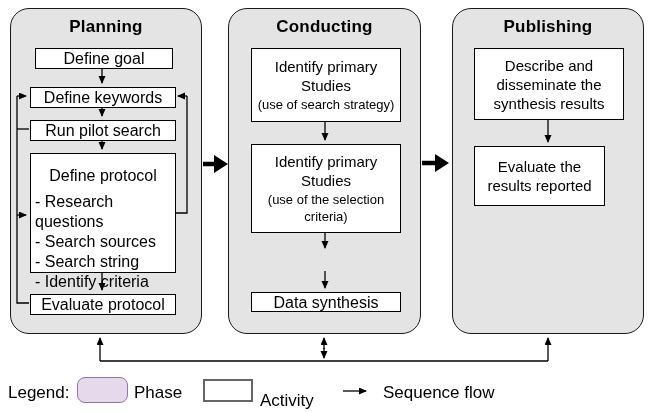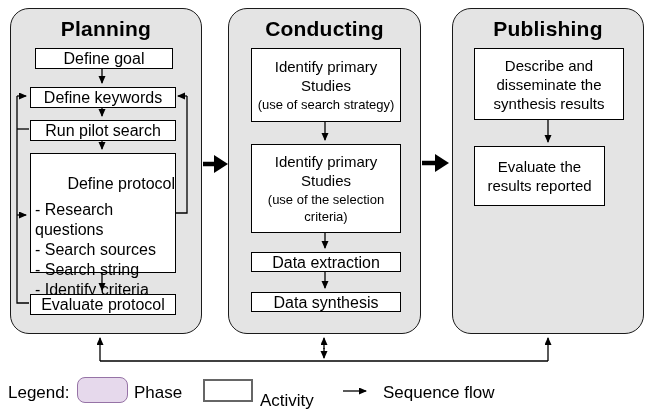--- a/index.html
+++ b/index.html
@@ -10,34 +10,34 @@
   }
   .phase{
     position:absolute;
     background:var(--phase-fill,#e4e4e4);
     border:1.6px solid var(--phase-border,#000);
     border-radius:19px;
     box-sizing:border-box;
   }
   .phase-title{
     margin:0;padding-top:8px;text-align:center;
-    font-size:21px;font-weight:bold;letter-spacing:.2px;
+    font-size:17px;font-weight:bold;letter-spacing:.2px;
   }
   .activity{
     position:absolute;
     background:var(--activity-fill,#fff);
     border:1px solid var(--activity-border,#000);
     box-sizing:border-box;
     display:flex;flex-direction:column;align-items:center;justify-content:center;
     text-align:center;font-size:16px;line-height:19px;
   }
   .activity .main{width:118px;font-size:15px;line-height:19px;}
   .activity .note{width:146px;font-size:13px;line-height:17px;margin-top:1px;}
   .activity.protocol{justify-content:flex-start;align-items:stretch;text-align:left;}
-  .protocol-title{text-align:right;font-size:16px;line-height:20px;padding-top:20px;}
+  .protocol-title{text-align:center;font-size:16px;line-height:20px;padding-top:12px;}
   .protocol-items{padding:6px 0 0 4px;font-size:16px;line-height:20px;}
   .pub .main{width:126px;}
   .overlay{position:absolute;left:0;top:0;pointer-events:none;}
   .legend-text{position:absolute;font-size:17px;line-height:26px;white-space:nowrap;}
   .legend-swatch-phase{
     position:absolute;left:77px;top:377px;width:51px;height:26px;
     background:var(--legend-phase-fill,#e6d9ec);
     border:1.5px solid var(--legend-phase-border,#9673a6);
     border-radius:8px;box-sizing:border-box;
   }
@@ -79,23 +79,20 @@
 
   <section class="phase" style="left:228px;top:8px;width:193px;height:326px">
     <h2 class="phase-title">Conducting</h2>
     <div class="activity" style="left:22px;top:39px;width:150px;height:74px">
       <span class="main">Identify primary Studies</span>
       <span class="note">(use of search strategy)</span>
     </div>
     <div class="activity" style="left:22px;top:135px;width:150px;height:89px">
       <span class="main">Identify primary Studies</span>
       <span class="note">(use of the selection criteria)</span>
-    </div>
-    <div class="activity" style="left:22px;top:243px;width:150px;height:20px">
-      <span>Data extraction</span>
     </div>
     <div class="activity" style="left:22px;top:283px;width:150px;height:20px">
       <span>Data synthesis</span>
     </div>
   </section>
 
   <section class="phase" style="left:452px;top:8px;width:192px;height:326px">
     <h2 class="phase-title">Publishing</h2>
     <div class="activity pub" style="left:21px;top:39px;width:150px;height:72px">
       <span class="main">Describe and disseminate the synthesis results</span>

